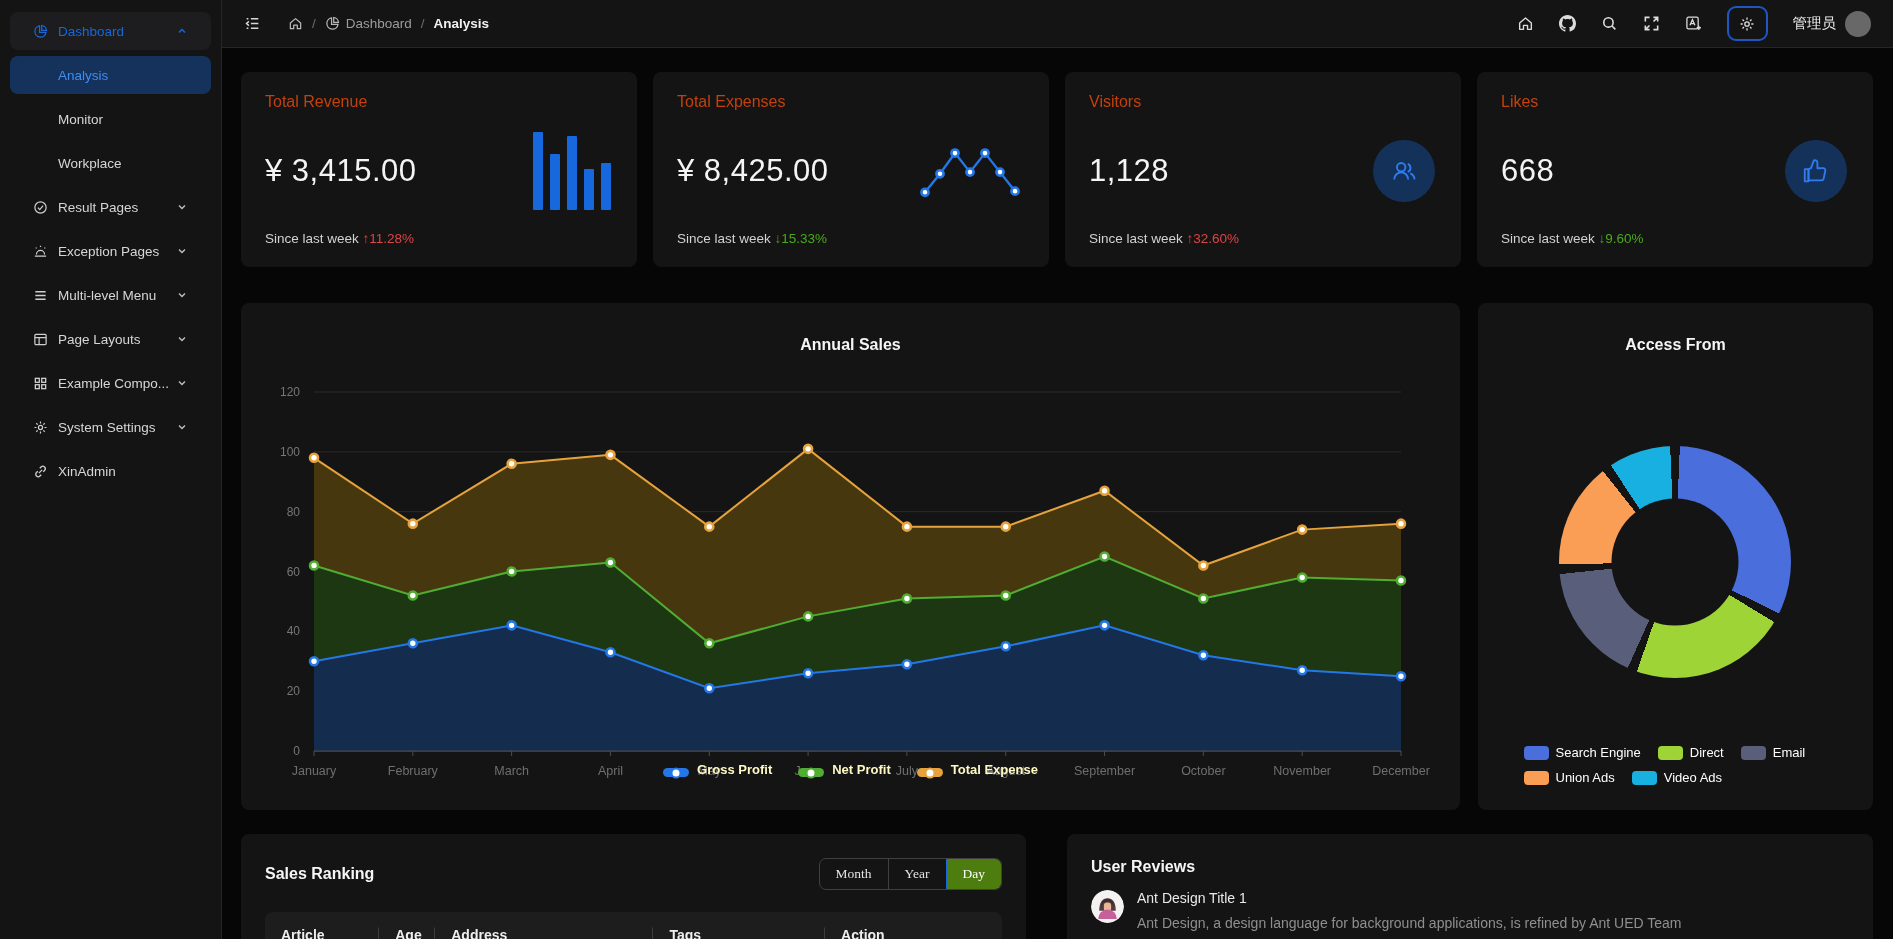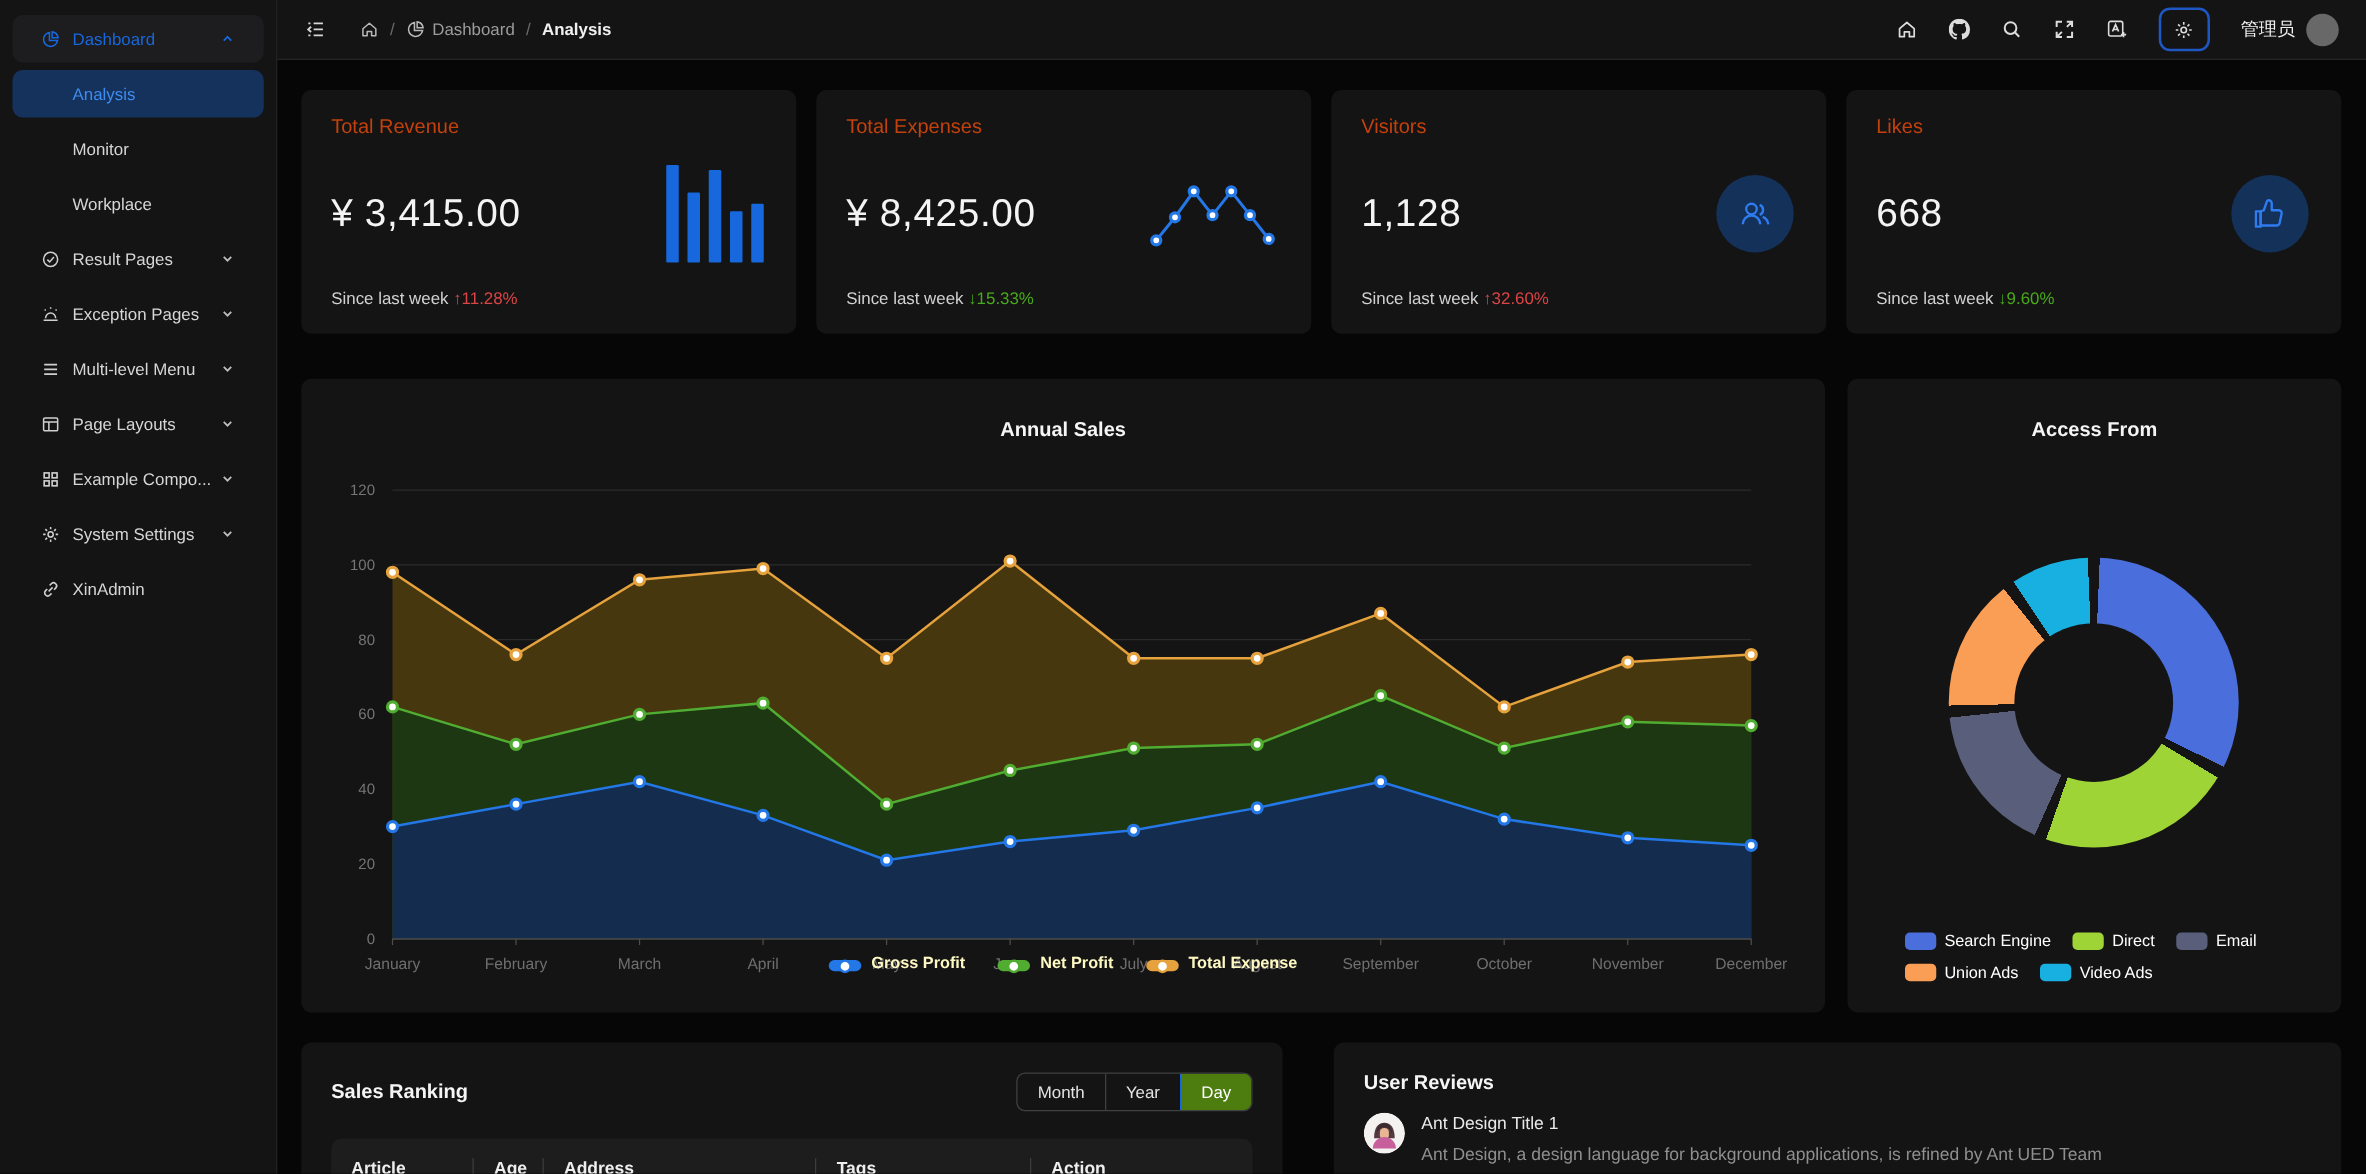--- a/index.html
+++ b/index.html
@@ -84,21 +84,21 @@
                  display:flex;flex-wrap:wrap;column-gap:17px;row-gap:10px}
   .al-item{display:flex;align-items:center;gap:7px;font-size:13px;color:#ffffff}
   .al-chip{width:25px;height:14px;border-radius:4px}
 
   .row3{display:flex;gap:41px;margin-top:24px}
   .ranking-card{width:785px;min-width:785px;height:280px;padding:24px}
   .rank-head{display:flex;align-items:center;justify-content:space-between}
   .rank-title,.reviews-title{font-size:16px;font-weight:700;color:#f5f5f5}
   .segmented{display:flex;border:1px solid #404040;border-radius:7px;overflow:hidden}
   .seg-btn{padding:7px 16px;font-size:13.5px;color:#e3e3e3;background:transparent;border:none;
-           border-left:1px solid #404040;cursor:pointer;font-family:Liberation Sans, sans-serif}
+           border-left:1px solid #404040;cursor:pointer;font-family:Liberation Serif, serif}
   .seg-btn:first-child{border-left:none}
   .seg-btn.active{background:#4d7c0f;color:#fff;border-left-color:#1668dc}
   .thead{margin-top:22px;display:flex;align-items:center;height:46px;background:#1d1d1d;
          border-radius:8px 8px 0 0}
   .th{position:relative;padding:0 16px;font-size:14px;font-weight:700;color:#eee;box-sizing:border-box}
   .th:not(:last-child)::after{content:"";position:absolute;right:0;top:50%;transform:translateY(-50%);
          width:1px;height:15px;background:#3d3d3d}
 
   .reviews-card{width:806px;min-width:806px;height:280px;padding:24px}
   .review-item{display:flex;gap:13px;margin-top:14px}

